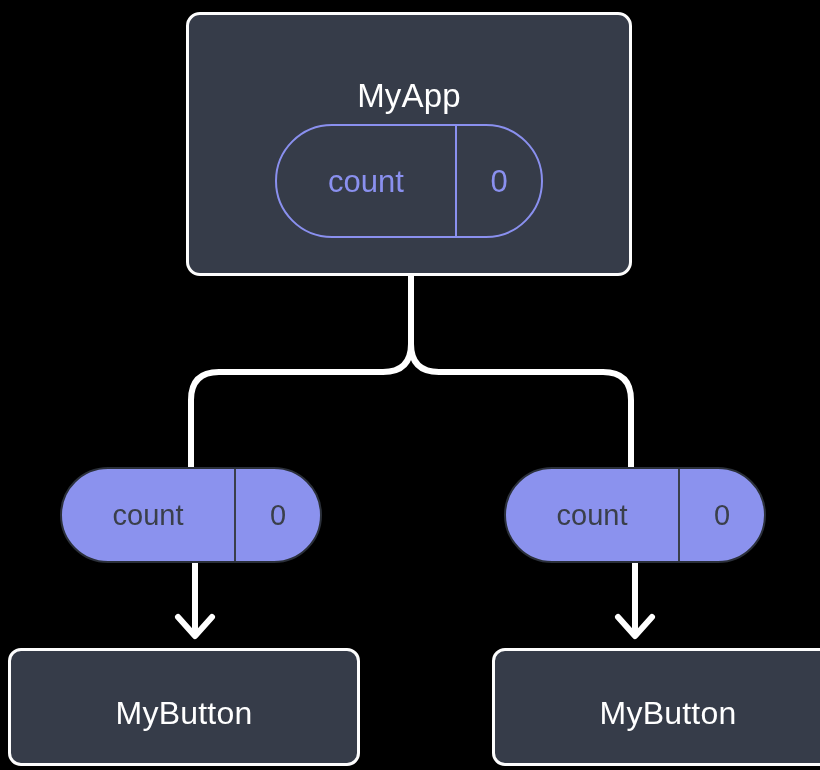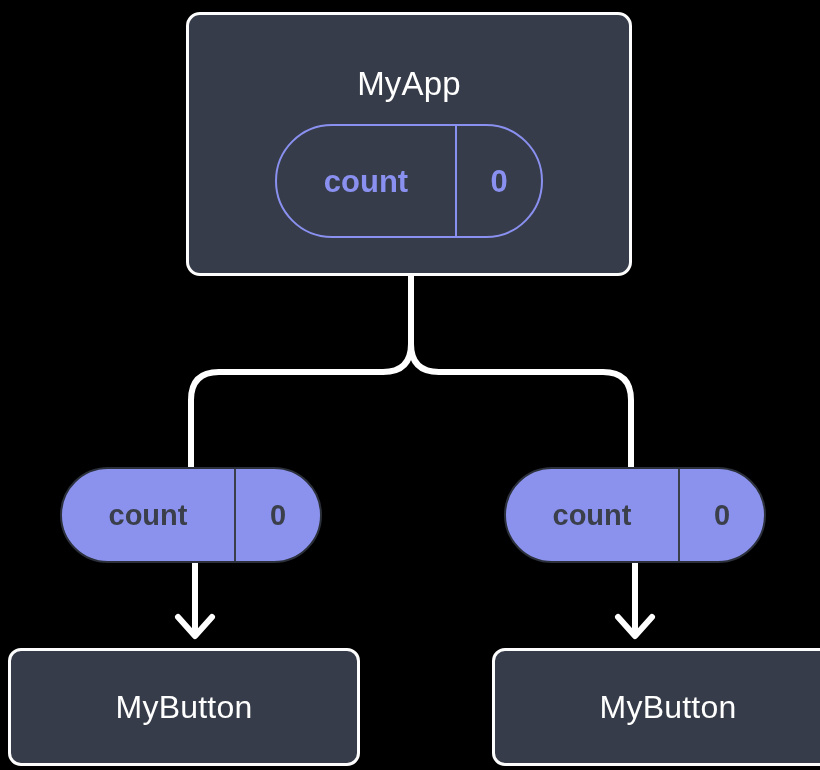--- a/index.html
+++ b/index.html
@@ -40,20 +40,21 @@
     flex-direction: column;
     align-items: center;
   }
   .node-title {
     color: #ffffff;
     font-size: 33px;
     font-weight: 400;
     letter-spacing: 0.2px;
     line-height: 1;
     white-space: nowrap;
+    margin-top: 12px;
   }
 
   
   #app-card {
     left: 186px;
     top: 12px;
     width: 446px;
     height: 264px;
     padding-top: 52px;
   }
@@ -77,21 +78,20 @@
     align-items: stretch;
     border-radius: 999px;
     overflow: hidden;
   }
   .pill-key, .pill-val {
     display: flex;
     align-items: center;
     justify-content: center;
     line-height: 1;
     white-space: nowrap;
-    font-weight: bold;
   }
 
   
   .pill-outline {
     border: 2px solid #8a90ef;
     background: transparent;
   }
   .pill-outline .pill-key,
   .pill-outline .pill-val { color: #8a90ef; }
   .pill-outline .pill-val { border-left: 2px solid #8a90ef; }

